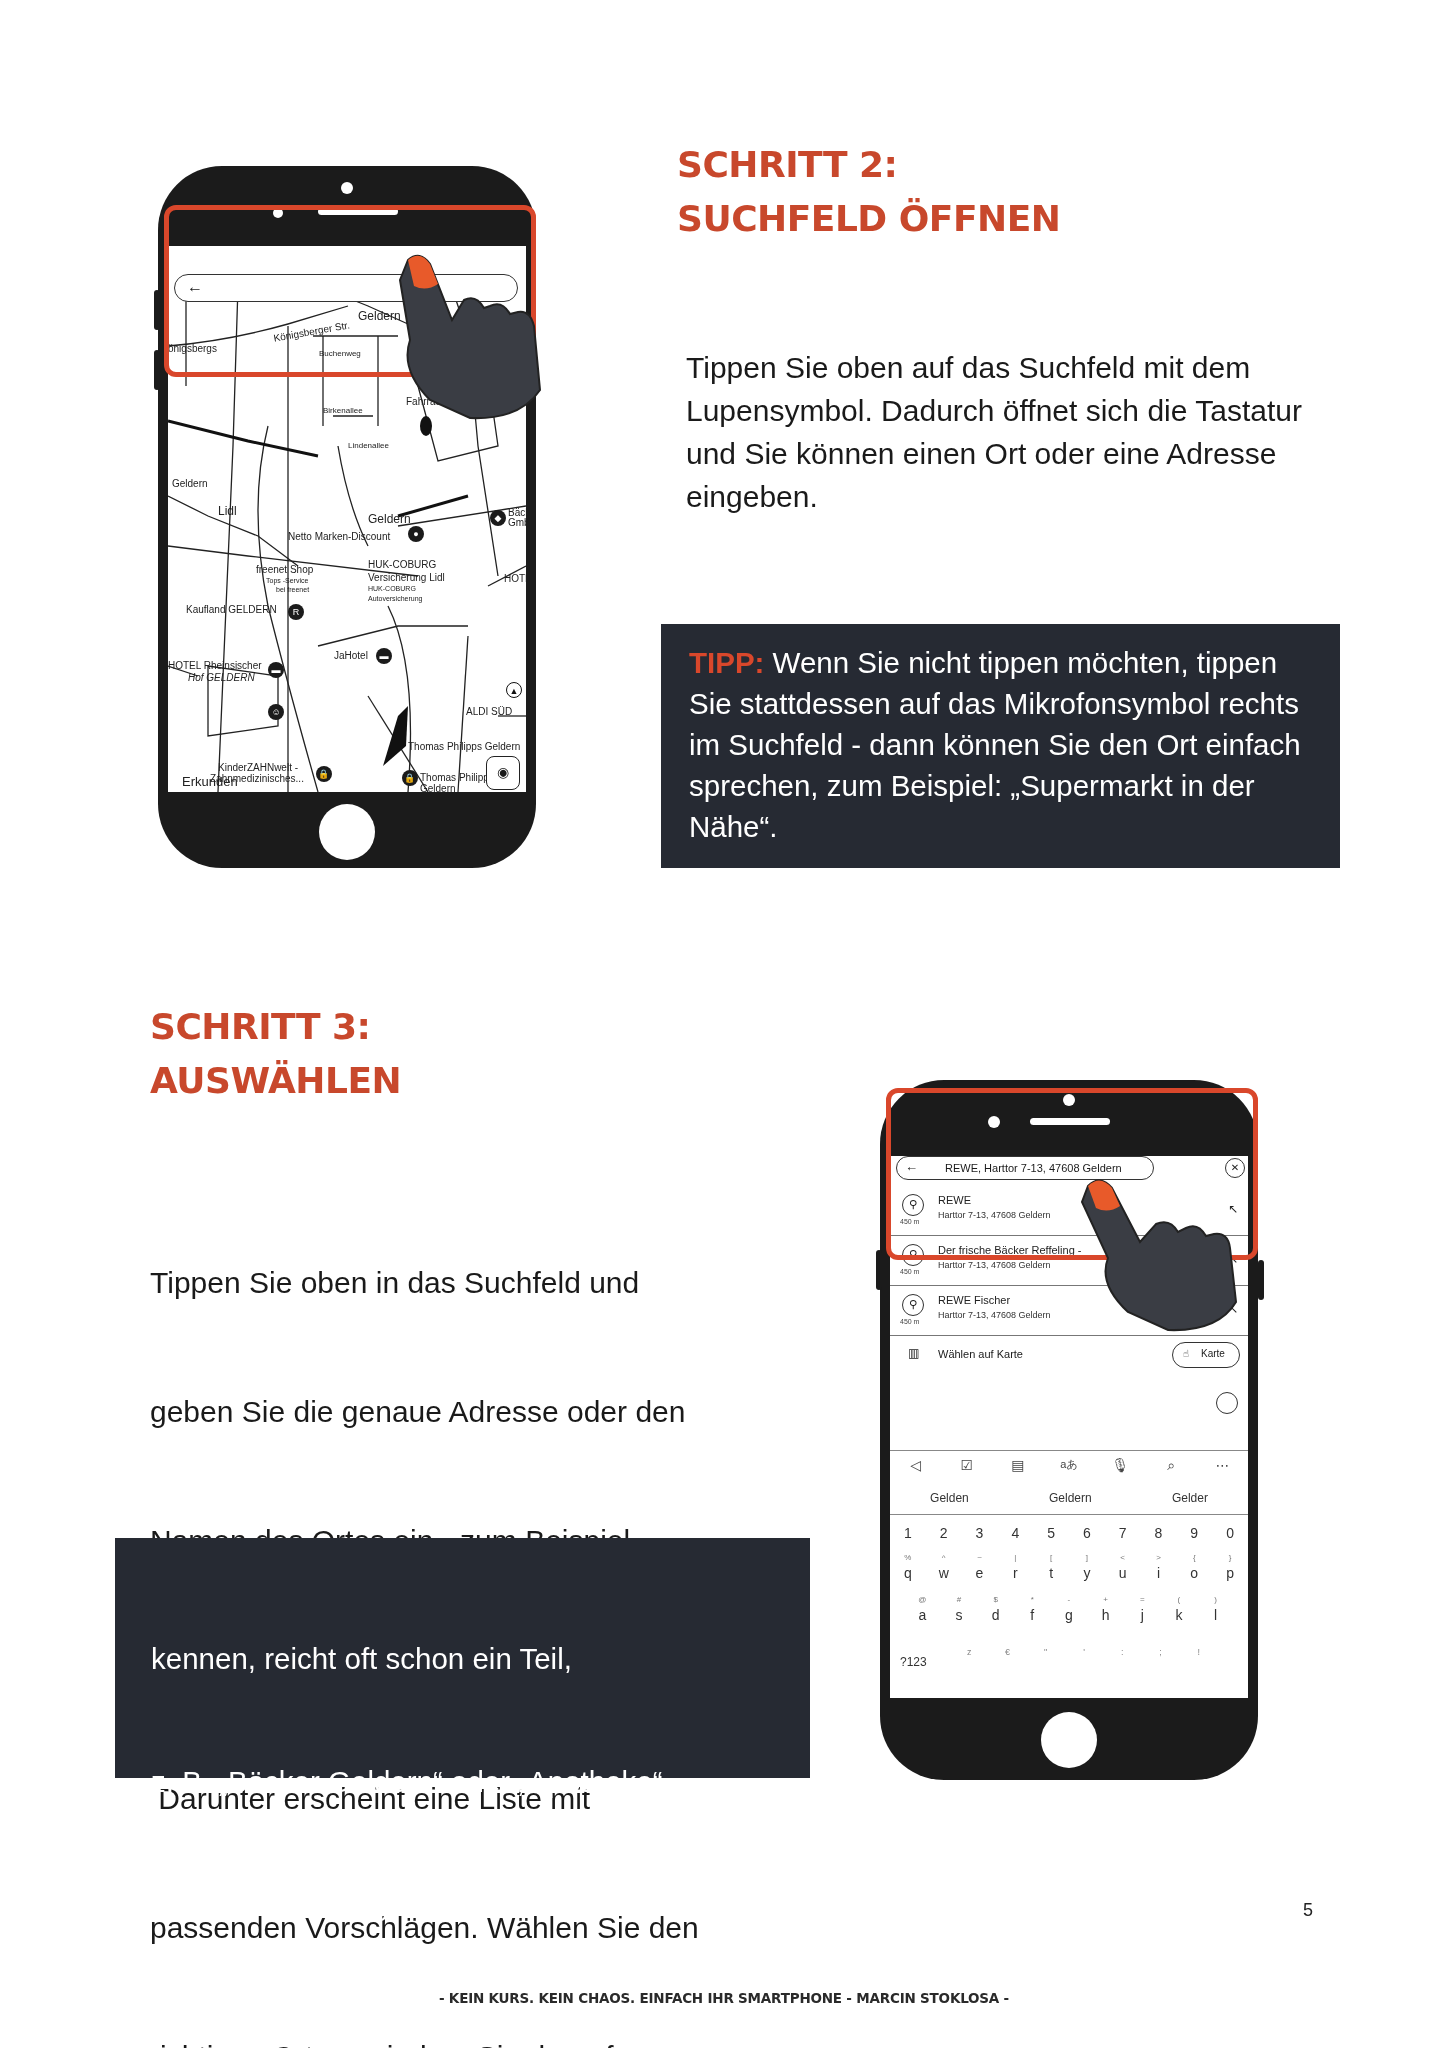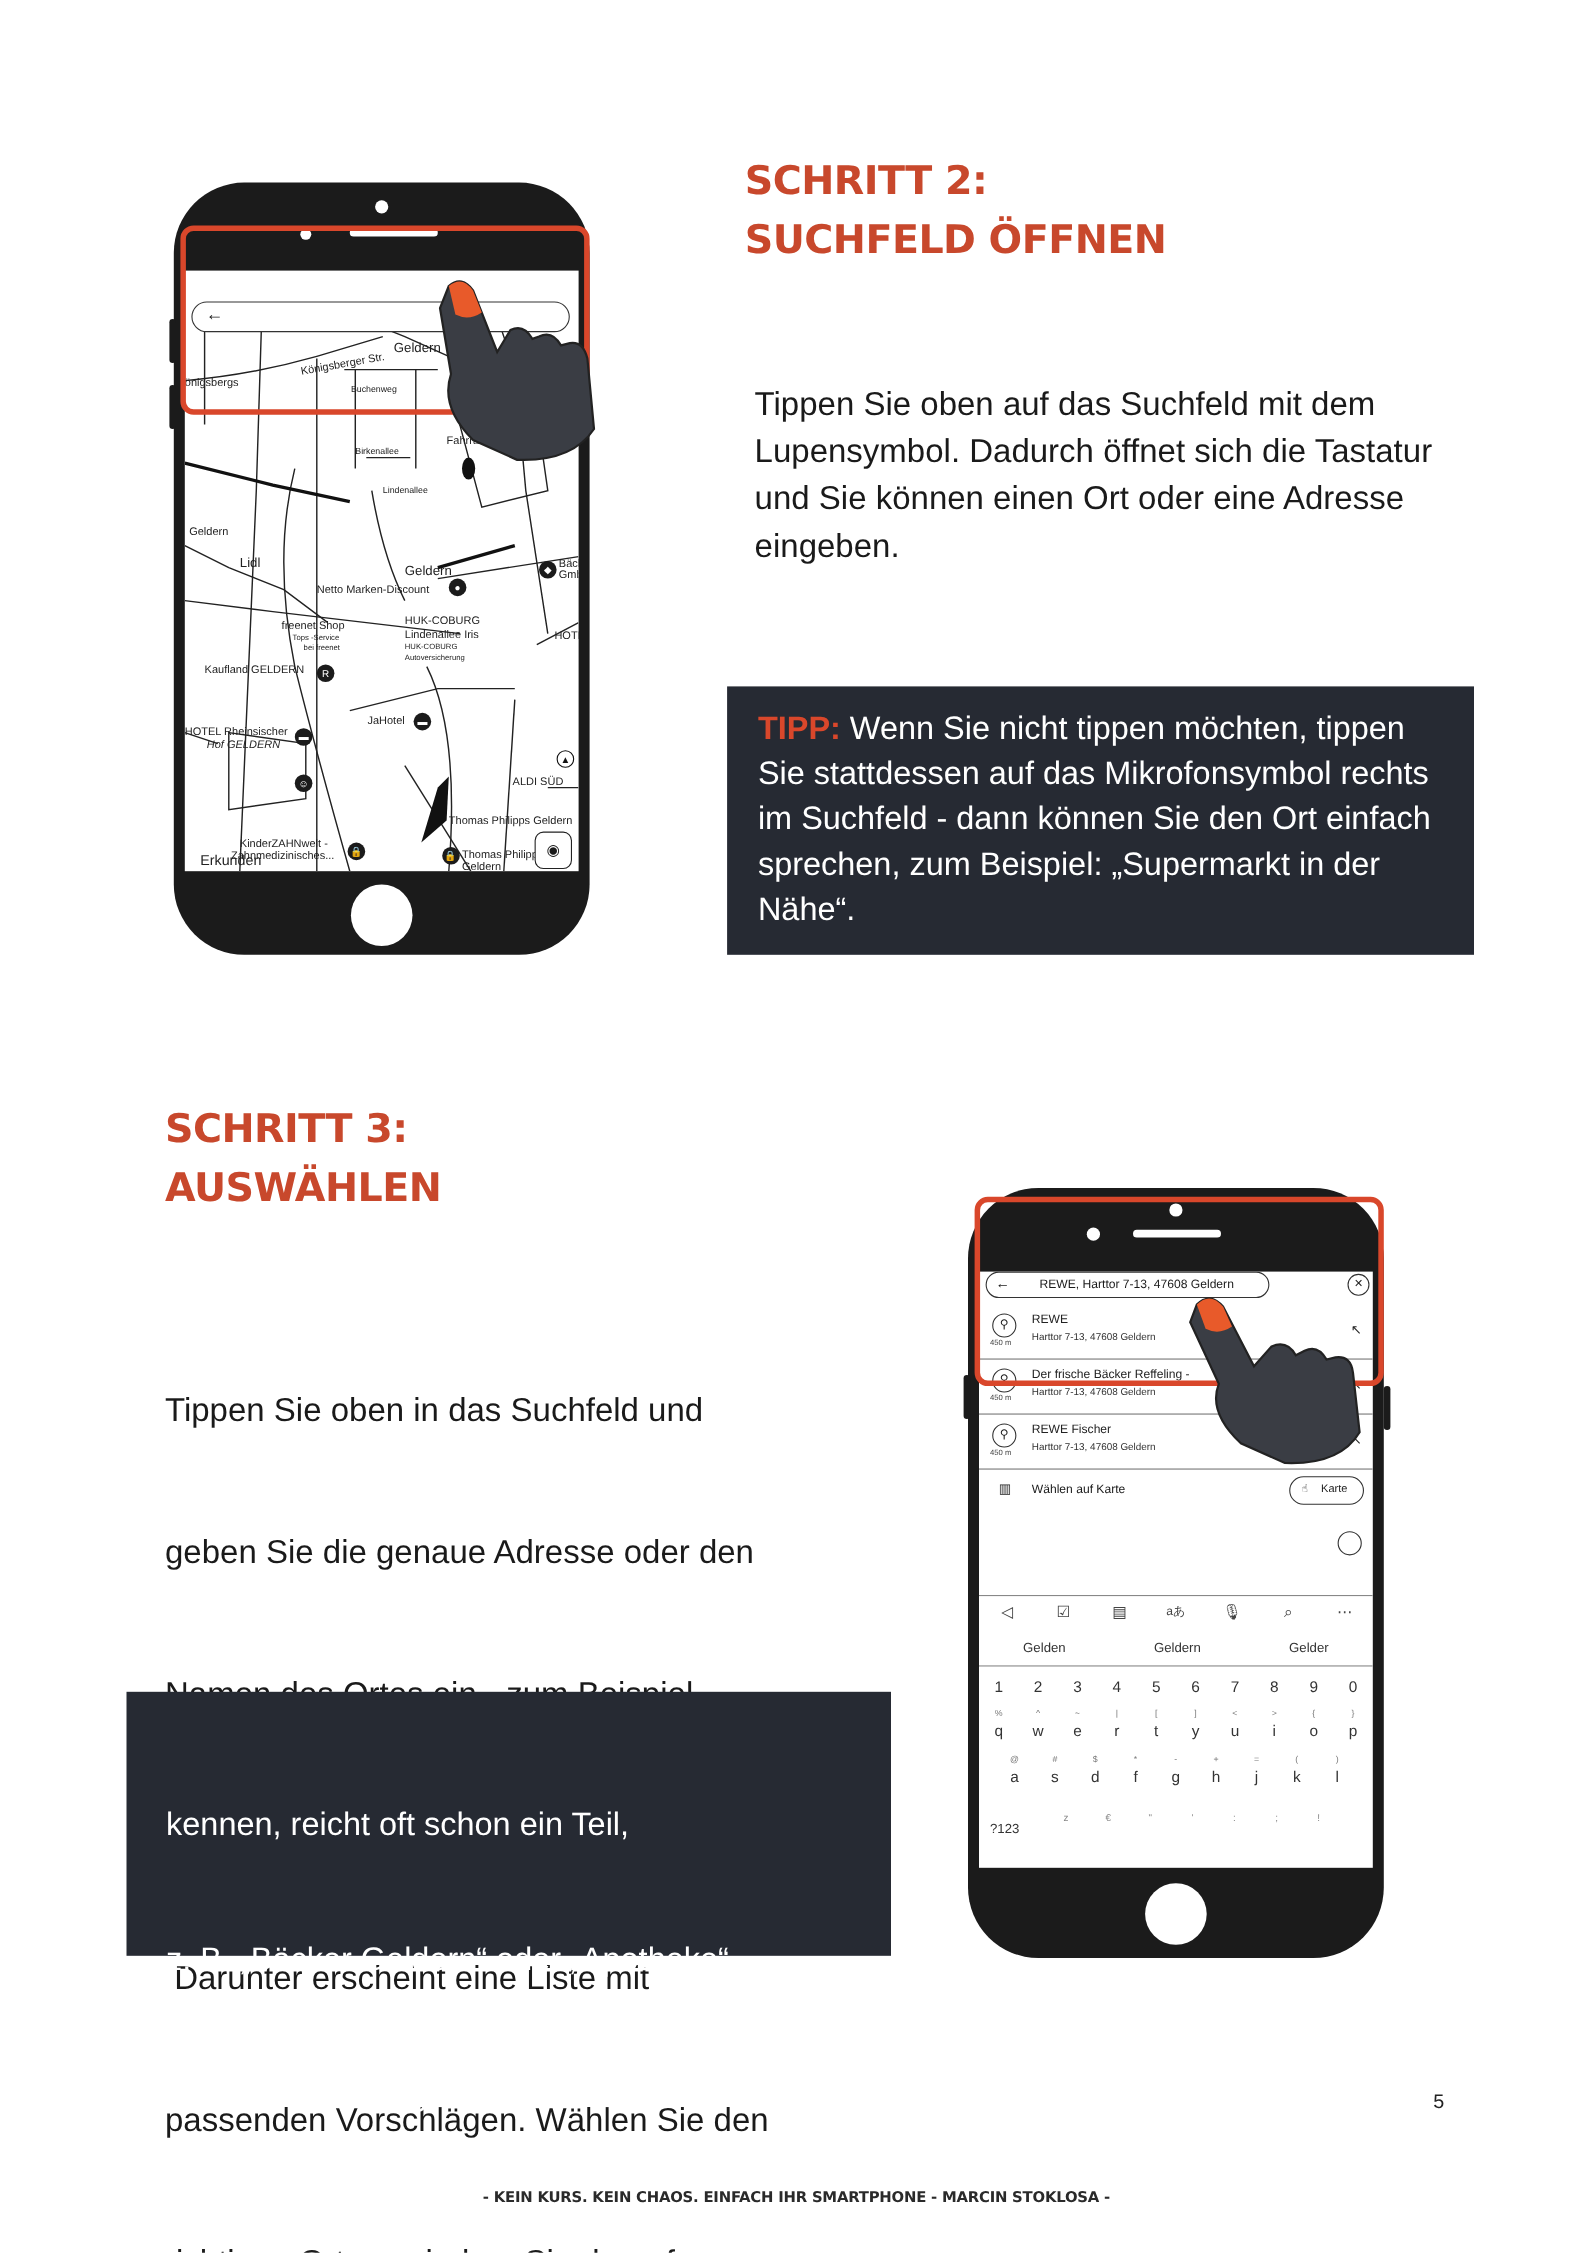--- a/index.html
+++ b/index.html
@@ -116,21 +116,21 @@
     <span class="map-label lg" style="left:50px; top:258px;">Lidl</span>
     <span class="map-label lg" style="left:200px; top:266px;">Geldern</span>
     <span class="map-label" style="left:120px; top:285px;">Netto Marken-Discount</span>
     <div class="poi" style="left:240px; top:280px;">●</div>
     <div class="poi" style="left:322px; top:264px;">◆</div>
     <span class="map-label" style="left:340px; top:262px; width:20px; white-space:normal; line-height:10px;">Bäcke GmbH</span>
     <span class="map-label" style="left:88px; top:318px;">freenet Shop</span>
     <span class="map-label" style="left:98px; top:331px; font-size:7px;">Tops -Service</span>
     <span class="map-label" style="left:108px; top:340px; font-size:7px;">bei freenet</span>
     <span class="map-label" style="left:200px; top:313px;">HUK-COBURG</span>
-    <span class="map-label" style="left:200px; top:326px;">Lindenallee Iris</span>
+    <span class="map-label" style="left:200px; top:326px;">Versicherung Lidl</span>
     <span class="map-label" style="left:200px; top:339px; font-size:7px;">HUK-COBURG</span>
     <span class="map-label" style="left:200px; top:349px; font-size:7px;">Autoversicherung</span>
     <span class="map-label" style="left:336px; top:327px;">HOTEL</span>
     <span class="map-label" style="left:18px; top:358px;">Kaufland GELDERN</span>
     <div class="poi" style="left:120px; top:358px;">R</div>
     <span class="map-label" style="left:166px; top:404px;">JaHotel</span>
     <div class="poi" style="left:208px; top:402px;">▬</div>
     <span class="map-label" style="left:0px; top:414px;">HOTEL Rheinsischer</span>
     <span class="map-label" style="left:20px; top:426px;font-style:italic;">Hof GELDERN</span>
     <div class="poi" style="left:100px; top:416px;">▬</div>

